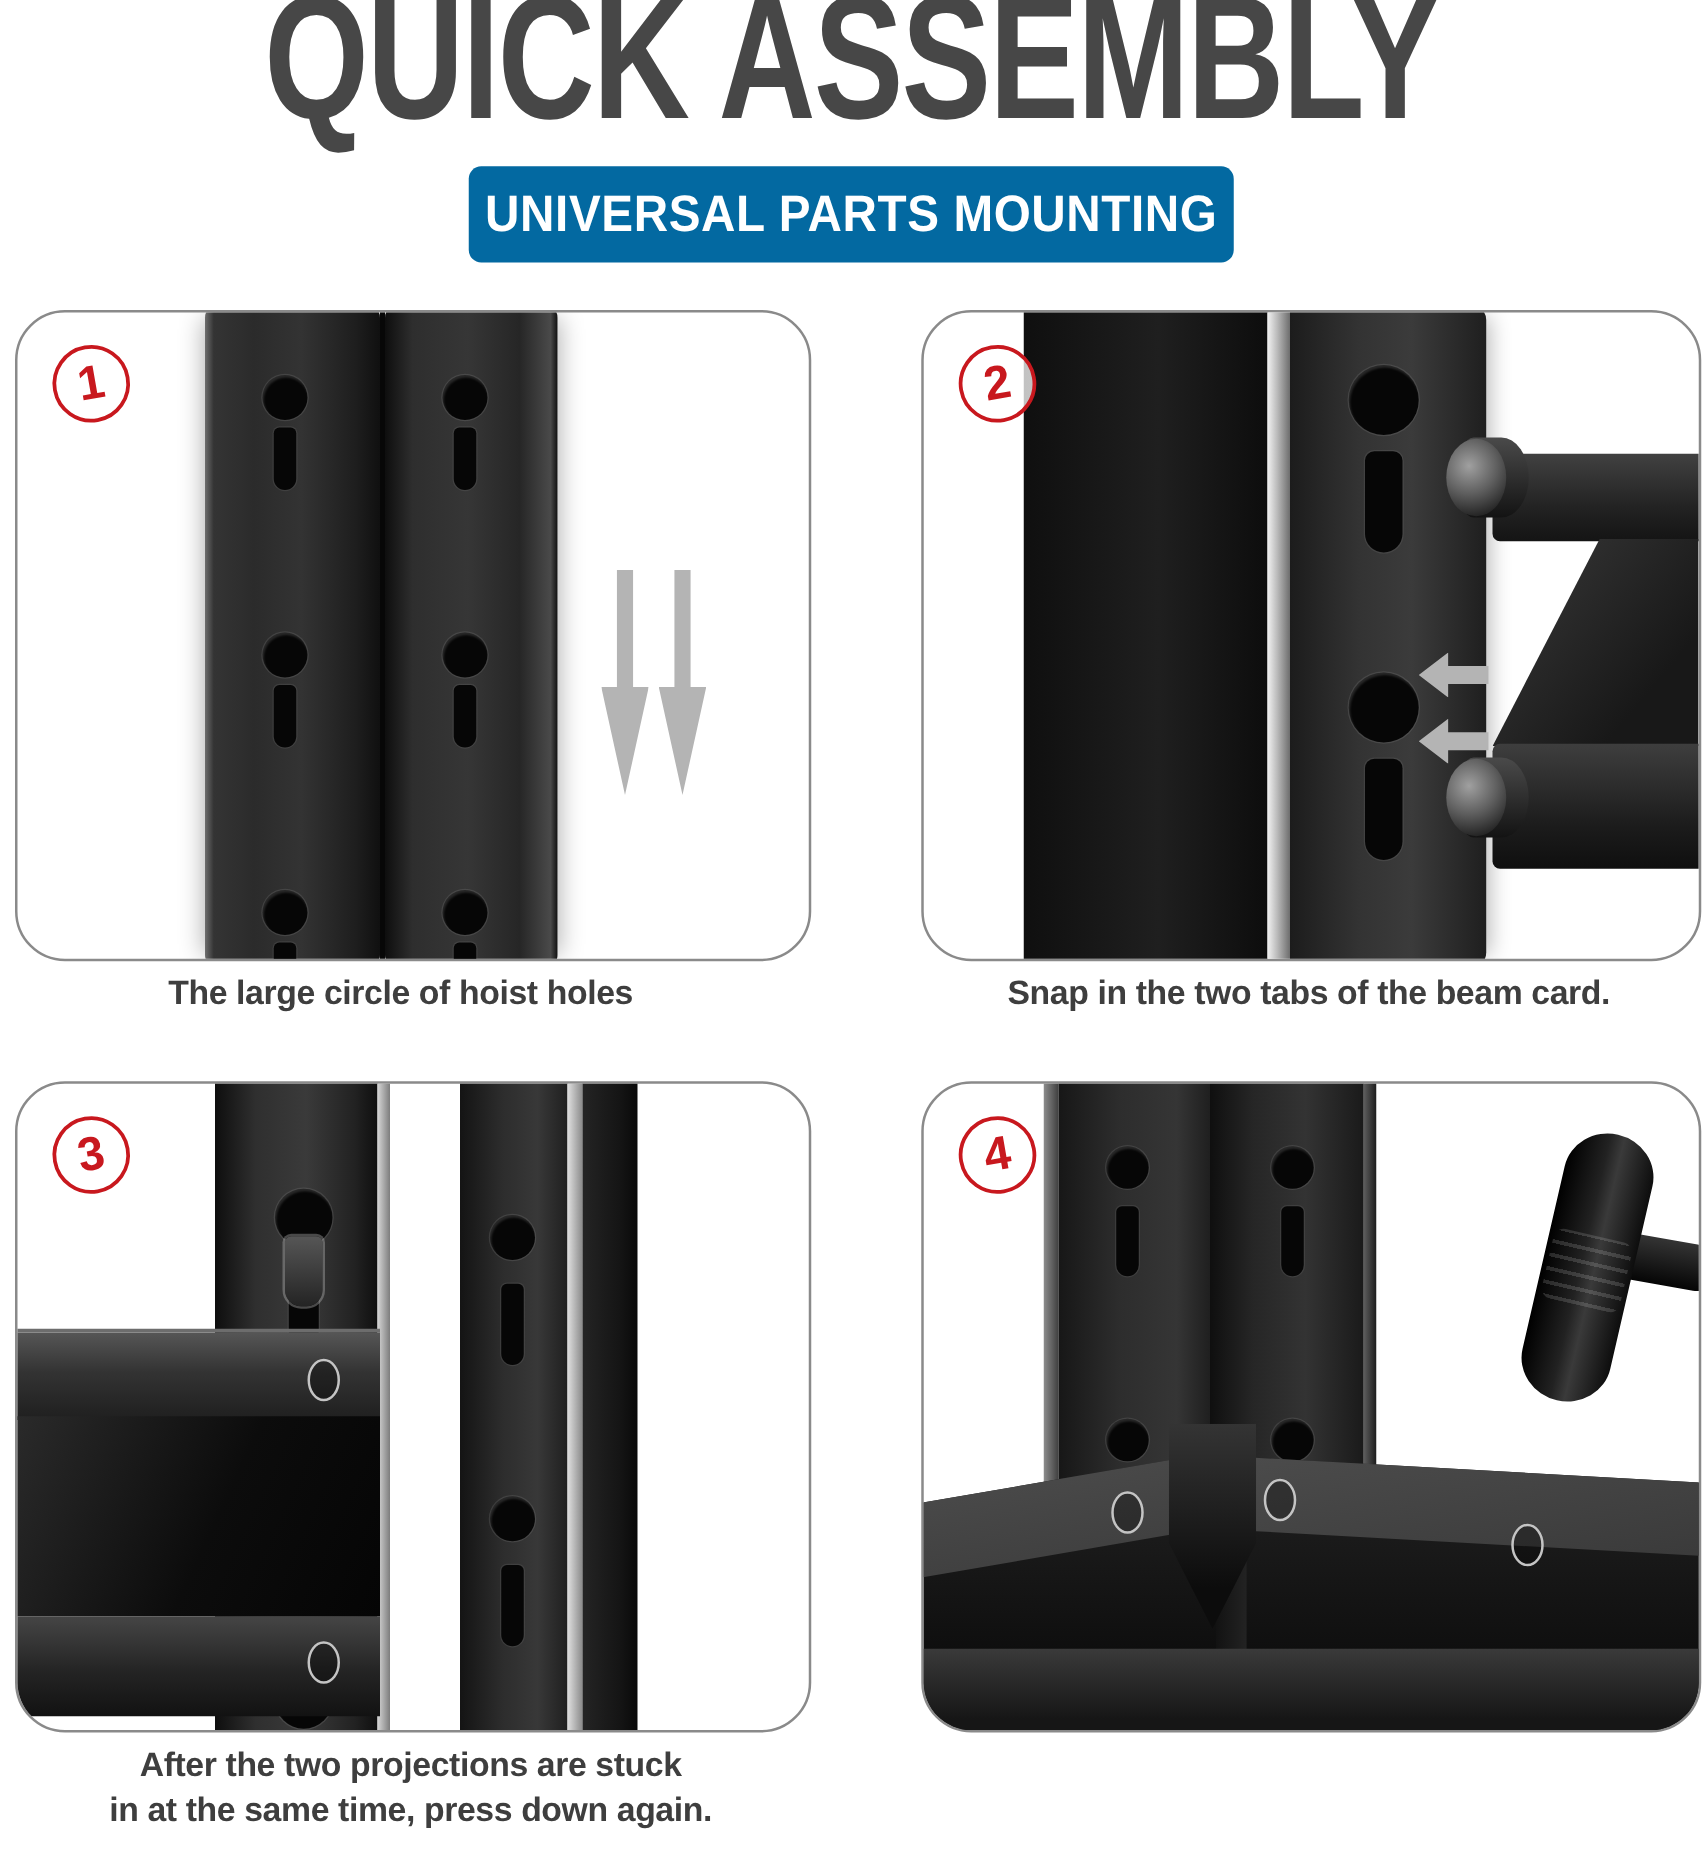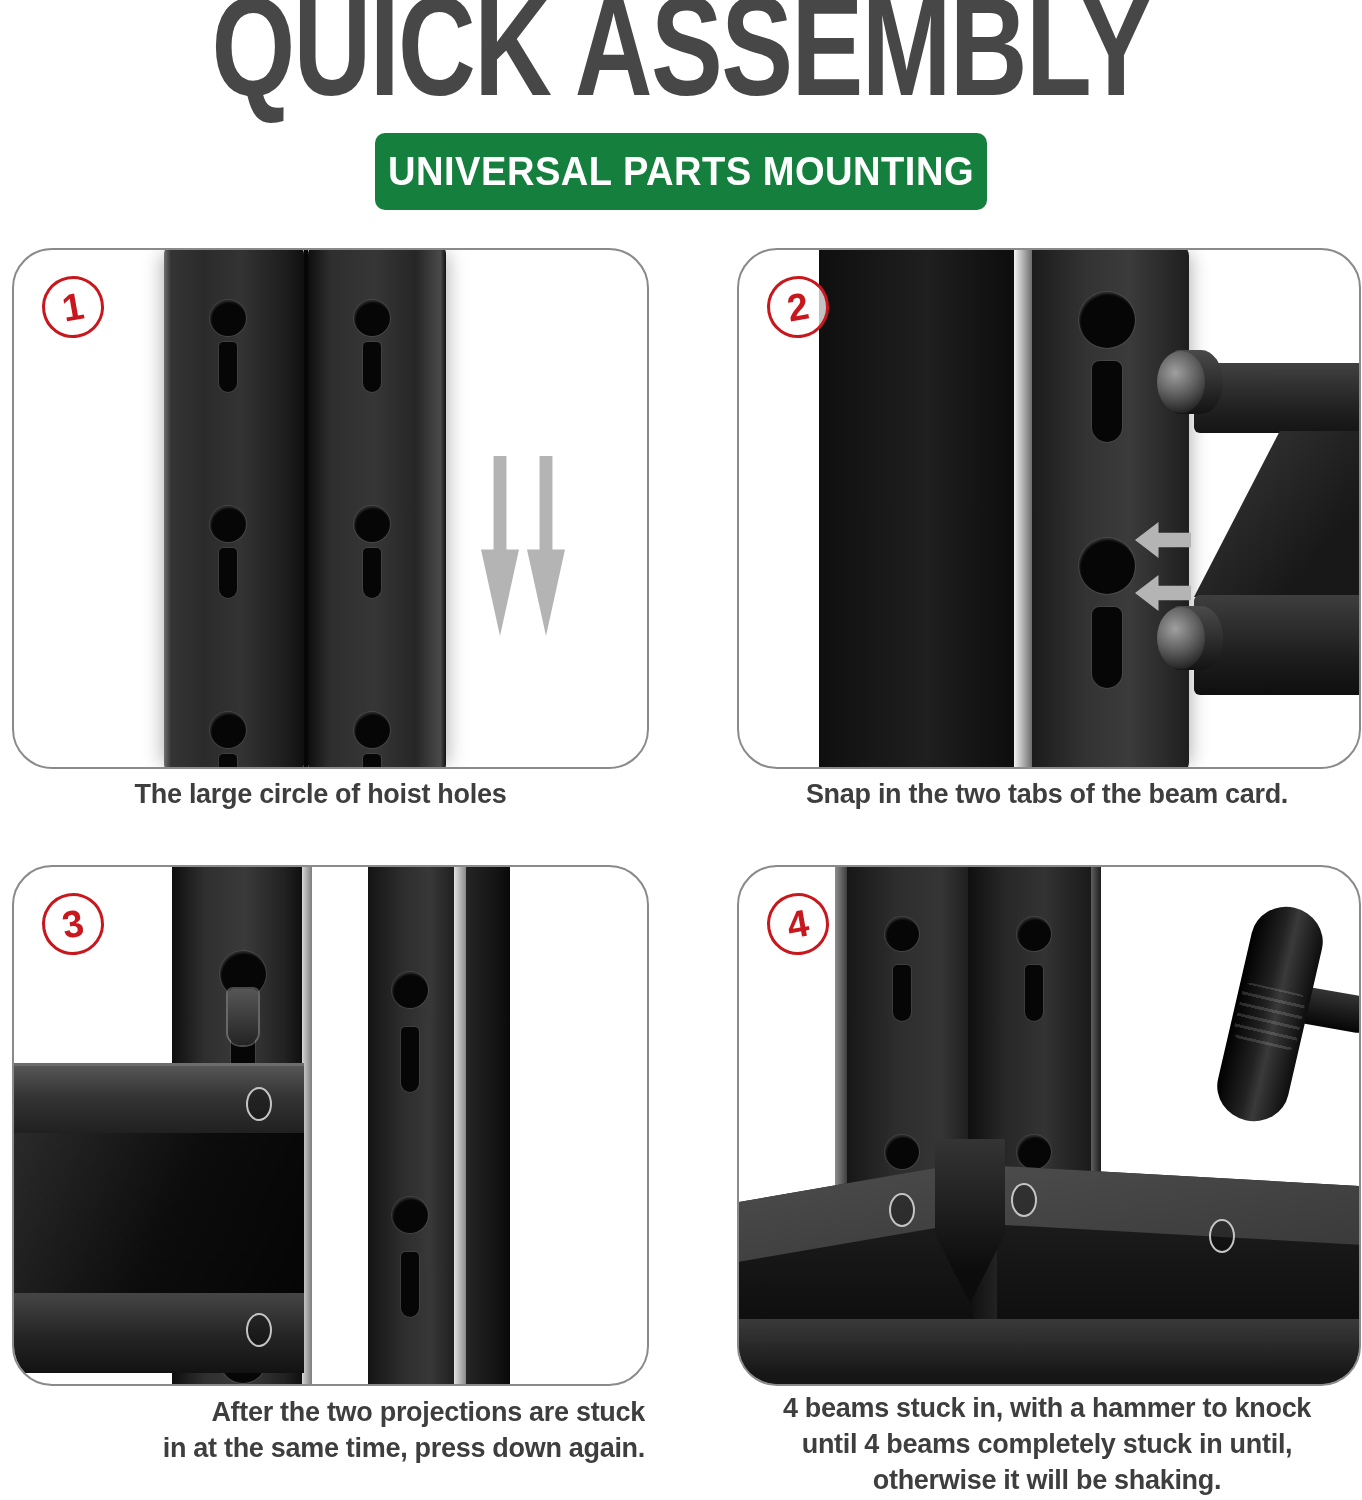--- a/index.html
+++ b/index.html
@@ -10,21 +10,21 @@
   }
   
   .title{
     position:absolute;top:-24px;left:0;width:100%;height:140px;
     text-align:center;font-size:138px;line-height:1;font-weight:bold;
     color:#474747;letter-spacing:-2px;white-space:nowrap;
   }
   .title-inner{display:inline-block;transform:scaleX(.78) scaleY(1.02);transform-origin:center top;}
   .banner{
     position:absolute;top:133px;left:50%;transform:translateX(-50%);
-    width:612px;height:77px;border-radius:10px;background:#15803d;
+    width:612px;height:77px;border-radius:10px;background:#0369a1;
     display:flex;align-items:center;justify-content:center;
   }
   .banner-inner{
     display:inline-block;color:#ffffff;font-weight:bold;font-size:41px;
     letter-spacing:.5px;transform:scaleX(.93);white-space:nowrap;
   }
   
   .panel{
     position:absolute;width:620px;height:517px;background:#ffffff;
     border:2px solid #8a8a8a;border-radius:40px;overflow:hidden;
@@ -38,21 +38,21 @@
     border:3px solid #c8181e;border-radius:50%;color:#c8181e;
     font-size:38px;font-weight:bold;display:flex;align-items:center;
     justify-content:center;transform:rotate(-10deg);z-index:30;background:rgba(255,255,255,.75);
   }
   .caption{
     position:absolute;width:620px;text-align:center;font-weight:bold;
     font-size:27px;line-height:36px;color:#3e3e3e;letter-spacing:-.3px;
   }
   .cap1{left:4px;top:776px;width:633px;}
   .cap2{left:737px;top:776px;text-align:center;}
-  .cap3{left:12px;top:1394px;width:633px;text-align:right;}
+  .cap3{left:12px;top:1394px;width:633px;}
   .cap4{left:737px;top:1390px;}
   
   .face,.strip,.seam{position:absolute;top:-6px;height:530px;}
   .keyhole{position:absolute;width:36px;height:92px;z-index:5;}
   .keyhole::before{
     content:"";position:absolute;left:0;top:0;width:100%;aspect-ratio:1/1;
     border-radius:50%;background:#060606;
     box-shadow:inset 1px 2px 2px rgba(255,255,255,.14),0 0 0 1px rgba(140,140,140,.22);
   }
   .keyhole::after{
@@ -254,19 +254,14 @@
     <div class="p4-beam-rw"></div>
     <div class="p4-beam-rf"></div>
     <div class="p4-corner"></div>
     <div class="p4-bottom-band"></div>
     <div class="rivet" style="left:150px;top:326px;"></div>
     <div class="rivet" style="left:272px;top:316px;"></div>
     <div class="rivet" style="left:470px;top:352px;"></div>
     <div class="mallet-handle"></div>
     <div class="mallet-head"></div>
   </section>
-  <div class="caption cap4">
-    <div>4 beams stuck in, with a hammer to knock</div>
-    <div>until 4 beams completely stuck in until,</div>
-    <div>otherwise it will be shaking.</div>
-  </div>
 
 </div>
 
 </body></html>

